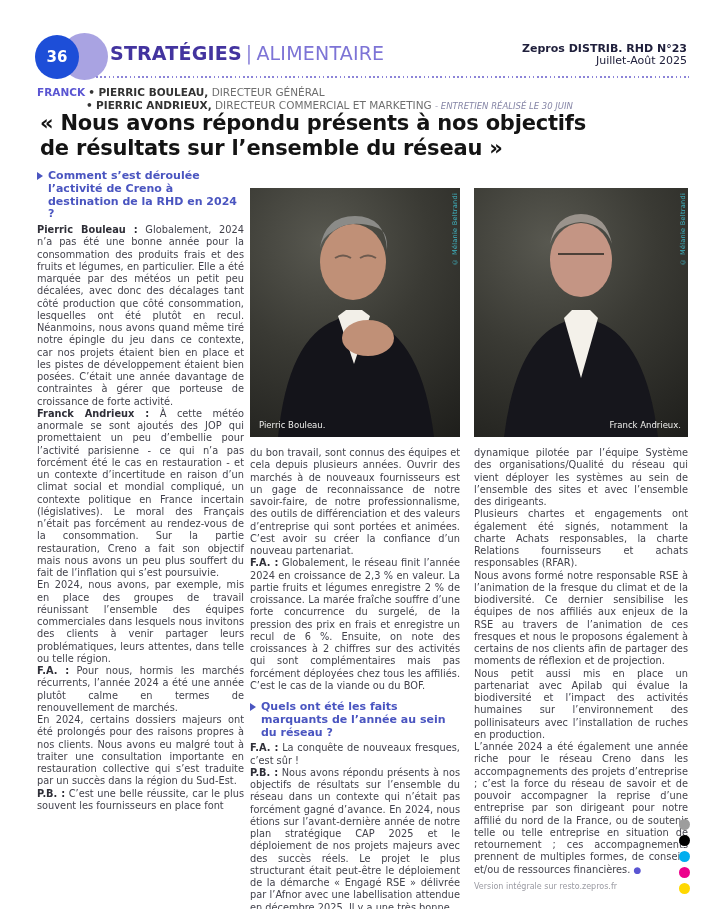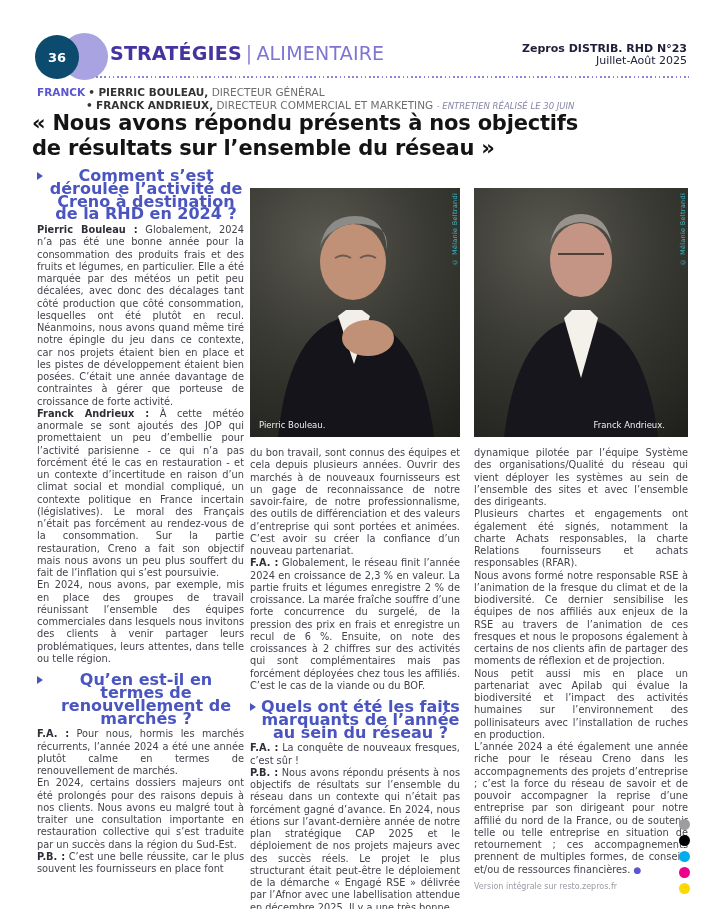--- a/index.html
+++ b/index.html
@@ -2,69 +2,69 @@
 <html lang="fr"><head>
 <meta charset="utf-8">
 <style>
   html,body{margin:0;padding:0;background:#fff;}
   .page{position:relative;width:701px;height:909px;background:#ffffff;
         font-family:"DejaVu Sans", sans-serif;overflow:hidden;color:#42424c;}
 
   
   .circle{position:absolute;border-radius:50%;}
   .circle-light{left:61px;top:33px;width:47px;height:47px;background:#a9a3e2;}
-  .circle-dark{left:35px;top:35px;width:44px;height:44px;background:#0c4a6e;z-index:2;
+  .circle-dark{left:35px;top:35px;width:44px;height:44px;background:#1d4ed8;z-index:2;
                display:flex;align-items:center;justify-content:center;
-               color:#fff;font-weight:bold;font-size:13px;}
+               color:#fff;font-weight:bold;font-size:15px;}
   .section-title{position:absolute;left:110px;top:42px;font-size:19px;letter-spacing:.2px;}
   .section-strong{font-weight:bold;color:#43349f;}
   .section-sep{color:#8d85da;font-weight:normal;padding:0 4px;}
   .section-light{color:#7d74d6;}
   .issue{position:absolute;right:14px;top:43px;text-align:right;color:#20203c;
          font-size:11px;line-height:11.5px;}
   .issue-l1{font-weight:bold;}
   .dotted-rule{position:absolute;left:96px;right:12px;top:76px;height:2px;
     background:repeating-linear-gradient(to right,#8c84d8 0 1.6px,transparent 1.6px 4.2px);}
 
   
   .byline{position:absolute;left:37px;top:86px;font-size:10.5px;line-height:13px;color:#666;}
   .byline .brand{color:#5a55d2;font-weight:bold;}
   .byline .bullet{color:#333;font-weight:bold;}
   .byline .pname{color:#333;font-weight:bold;margin-top:30px;}
   .byline .prole{color:#6e6e6e;}
   .byline-l2{margin-left:49px;}
   .interview-note{font-style:italic;font-size:8.5px;color:#8585a6;}
-  .headline{position:absolute;left:32px;top:111px;width:650px;color:#141414;
+  .headline{position:absolute;left:40px;top:111px;width:650px;color:#141414;
             font-weight:bold;font-size:21px;line-height:25px;letter-spacing:-.2px;}
 
   
   .col{position:absolute;font-size:9.8px;line-height:12.25px;text-align:justify;}
   .col1{left:37px;top:170px;width:207px;}
   .col2{left:250px;top:447px;width:210px;}
   .col3{left:474px;top:447px;width:214px;}
   .col p{margin:0;}
   .speaker{color:#2f2f38;font-weight:bold;}
-  .question{position:relative;color:#4a55c0;font-weight:bold;font-size:16px;
-            line-height:12.8px;padding-left:11px;margin:9px 0 3px;text-align:center;}
+  .question{position:relative;color:#4a55c0;font-weight:bold;font-size:11px;
+            line-height:12.8px;padding-left:11px;margin:9px 0 3px;text-align:left;}
   .question:first-child{margin-top:0;}
   .q-marker{position:absolute;left:0;top:2px;width:0;height:0;
             border-left:6px solid #4a55c0;border-top:4px solid transparent;
             border-bottom:4px solid transparent;}
   .end-dot{color:#5a55d2;font-size:9px;}
   .footer-note{margin-top:5px;font-size:8px;color:#9a9aa2;text-align:left;}
 
   
   .photo{position:absolute;top:188px;height:249px;overflow:hidden;
          background:radial-gradient(circle at 35% 22%,#585850 0%,#3a3a34 45%,#1e1e1b 100%);}
   .photo-left{left:250px;width:210px;}
   .photo-right{left:474px;width:214px;}
   .photo svg{position:absolute;left:0;top:0;width:100%;height:100%;}
   .photo-caption{position:absolute;bottom:7px;font-size:8.5px;color:#f0f0ee;z-index:3;}
   .cap-left{left:9px;}
-  .cap-right{right:23px;padding-left:20px;}
+  .cap-right{right:7px;padding-left:20px;}
   .photo-credit{position:absolute;top:5px;right:1px;z-index:3;
                 writing-mode:vertical-rl;transform:rotate(180deg);
                 font-size:6.5px;color:#3fb6c4;letter-spacing:.3px;}
 
   
   .reg-dots{position:absolute;left:679px;top:819px;display:flex;flex-direction:column;gap:5px;}
   .reg-dot{width:11px;height:11px;border-radius:50%;}
   .d-gray{background:#9d9d9d;}
   .d-black{background:#000000;}
   .d-cyan{background:#00aeef;}
@@ -93,21 +93,21 @@
 
   <div class="byline">
     <div class="byline-l1">
       <span class="brand">FRANCK</span>
       <span class="bullet">•</span>
       <span class="pname">PIERRIC BOULEAU,</span>
       <span class="prole">DIRECTEUR GÉNÉRAL</span>
     </div>
     <div class="byline-l2">
       <span class="bullet">•</span>
-      <span class="pname">FRANCK ANDRIEUX,</span>
+      <span class="pname">PIERRIC ANDRIEUX,</span>
       <span class="prole">DIRECTEUR COMMERCIAL ET MARKETING</span>
       <span class="interview-note">- ENTRETIEN RÉALISÉ LE 30 JUIN</span>
     </div>
   </div>
 
   <div class="headline">
     <div>« Nous avons répondu présents à nos objectifs</div>
     <div>de résultats sur l’ensemble du réseau »</div>
   </div>
 
@@ -136,26 +136,22 @@
   </div>
 
   <div class="col col1">
     <div class="question">
       <span class="q-marker"></span>
       <span>Comment s’est déroulée l’activité de Creno à destination de la RHD en 2024 ?</span>
     </div>
     <p><b class="speaker">Pierric Bouleau :</b><span> Globalement, 2024 n’a pas été une bonne année pour la consommation des produits frais et des fruits et légumes, en particulier. Elle a été marquée par des météos un petit peu décalées, avec donc des décalages tant côté production que côté consommation, lesquelles ont été plutôt en recul. Néanmoins, nous avons quand même tiré notre épingle du jeu dans ce contexte, car nos projets étaient bien en place et les pistes de développement étaient bien posées. C’était une année davantage de contraintes à gérer que porteuse de croissance de forte activité.</span></p>
     <p><b class="speaker">Franck Andrieux :</b><span> À cette météo anormale se sont ajoutés des JOP qui promettaient un peu d’embellie pour l’activité parisienne - ce qui n’a pas forcément été le cas en restauration - et un contexte d’incertitude en raison d’un climat social et mondial compliqué, un contexte politique en France incertain (législatives). Le moral des Français n’était pas forcément au rendez-vous de la consommation. Sur la partie restauration, Creno a fait son objectif mais nous avons un peu plus souffert du fait de l’inflation qui s’est poursuivie.</span></p>
     <p>En 2024, nous avons, par exemple, mis en place des groupes de travail réunissant l’ensemble des équipes commerciales dans lesquels nous invitons des clients à venir partager leurs problématiques, leurs attentes, dans telle ou telle région.</p>
-    <div class="question">
-      <span class="q-marker"></span>
-      <span>Qu’en est-il en termes de renouvellement de marchés ?</span>
-    </div>
     <p><b class="speaker">F.A. :</b><span> Pour nous, hormis les marchés récurrents, l’année 2024 a été une année plutôt calme en termes de renouvellement de marchés.</span></p>
-    <p>En 2024, certains dossiers majeurs ont été prolongés pour des raisons depuis à nos clients. Nous avons eu malgré tout à traiter une consultation importante en restauration collective qui s’est traduite par un succès dans la région du Sud-Est.</p>
+    <p>En 2024, certains dossiers majeurs ont été prolongés pour des raisons propres à nos clients. Nous avons eu malgré tout à traiter une consultation importante en restauration collective qui s’est traduite par un succès dans la région du Sud-Est.</p>
     <p><b class="speaker">P.B. :</b><span> C’est une belle réussite, car le plus souvent les fournisseurs en place font</span></p>
   </div>
 
   <div class="col col2">
     <p>du bon travail, sont connus des équipes et cela depuis plusieurs années. Ouvrir des marchés à de nouveaux fournisseurs est un gage de reconnaissance de notre savoir-faire, de notre professionnalisme, des outils de différenciation et des valeurs d’entreprise qui sont portées et animées. C’est avoir su créer la confiance d’un nouveau partenariat.</p>
     <p><b class="speaker">F.A. :</b><span> Globalement, le réseau finit l’année 2024 en croissance de 2,3 % en valeur. La partie fruits et légumes enregistre 2 % de croissance. La marée fraîche souffre d’une forte concurrence du surgelé, de la pression des prix en frais et enregistre un recul de 6 %. Ensuite, on note des croissances à 2 chiffres sur des activités qui sont complémentaires mais pas forcément déployées chez tous les affiliés. C’est le cas de la viande ou du BOF.</span></p>
     <div class="question">
       <span class="q-marker"></span>
       <span>Quels ont été les faits marquants de l’année au sein du réseau ?</span>
     </div>

